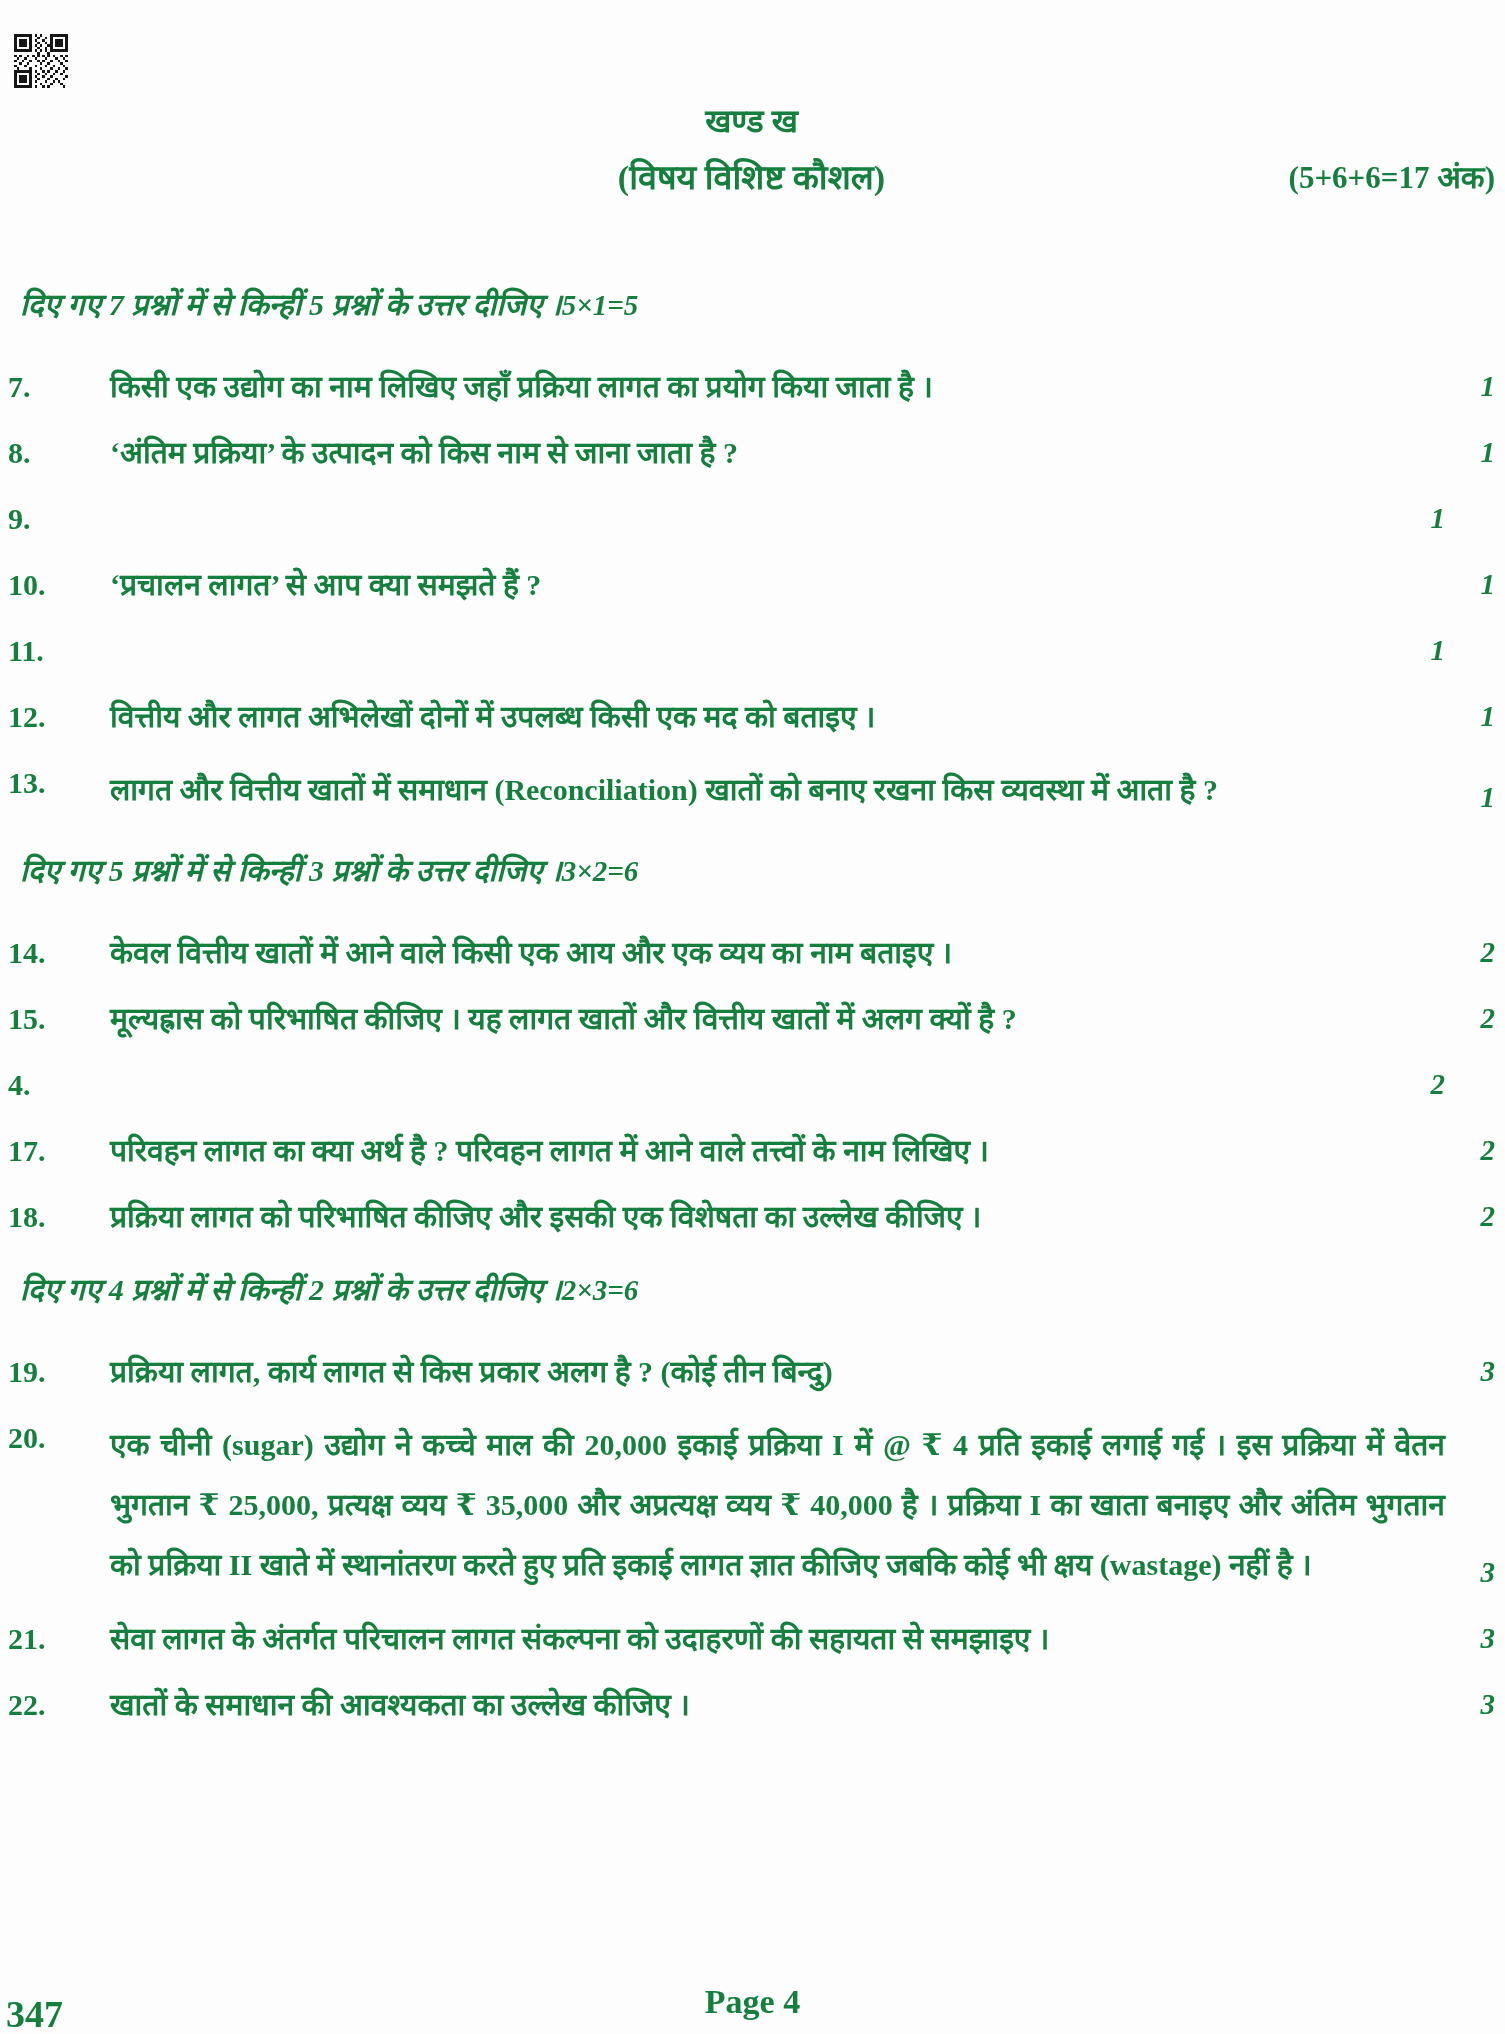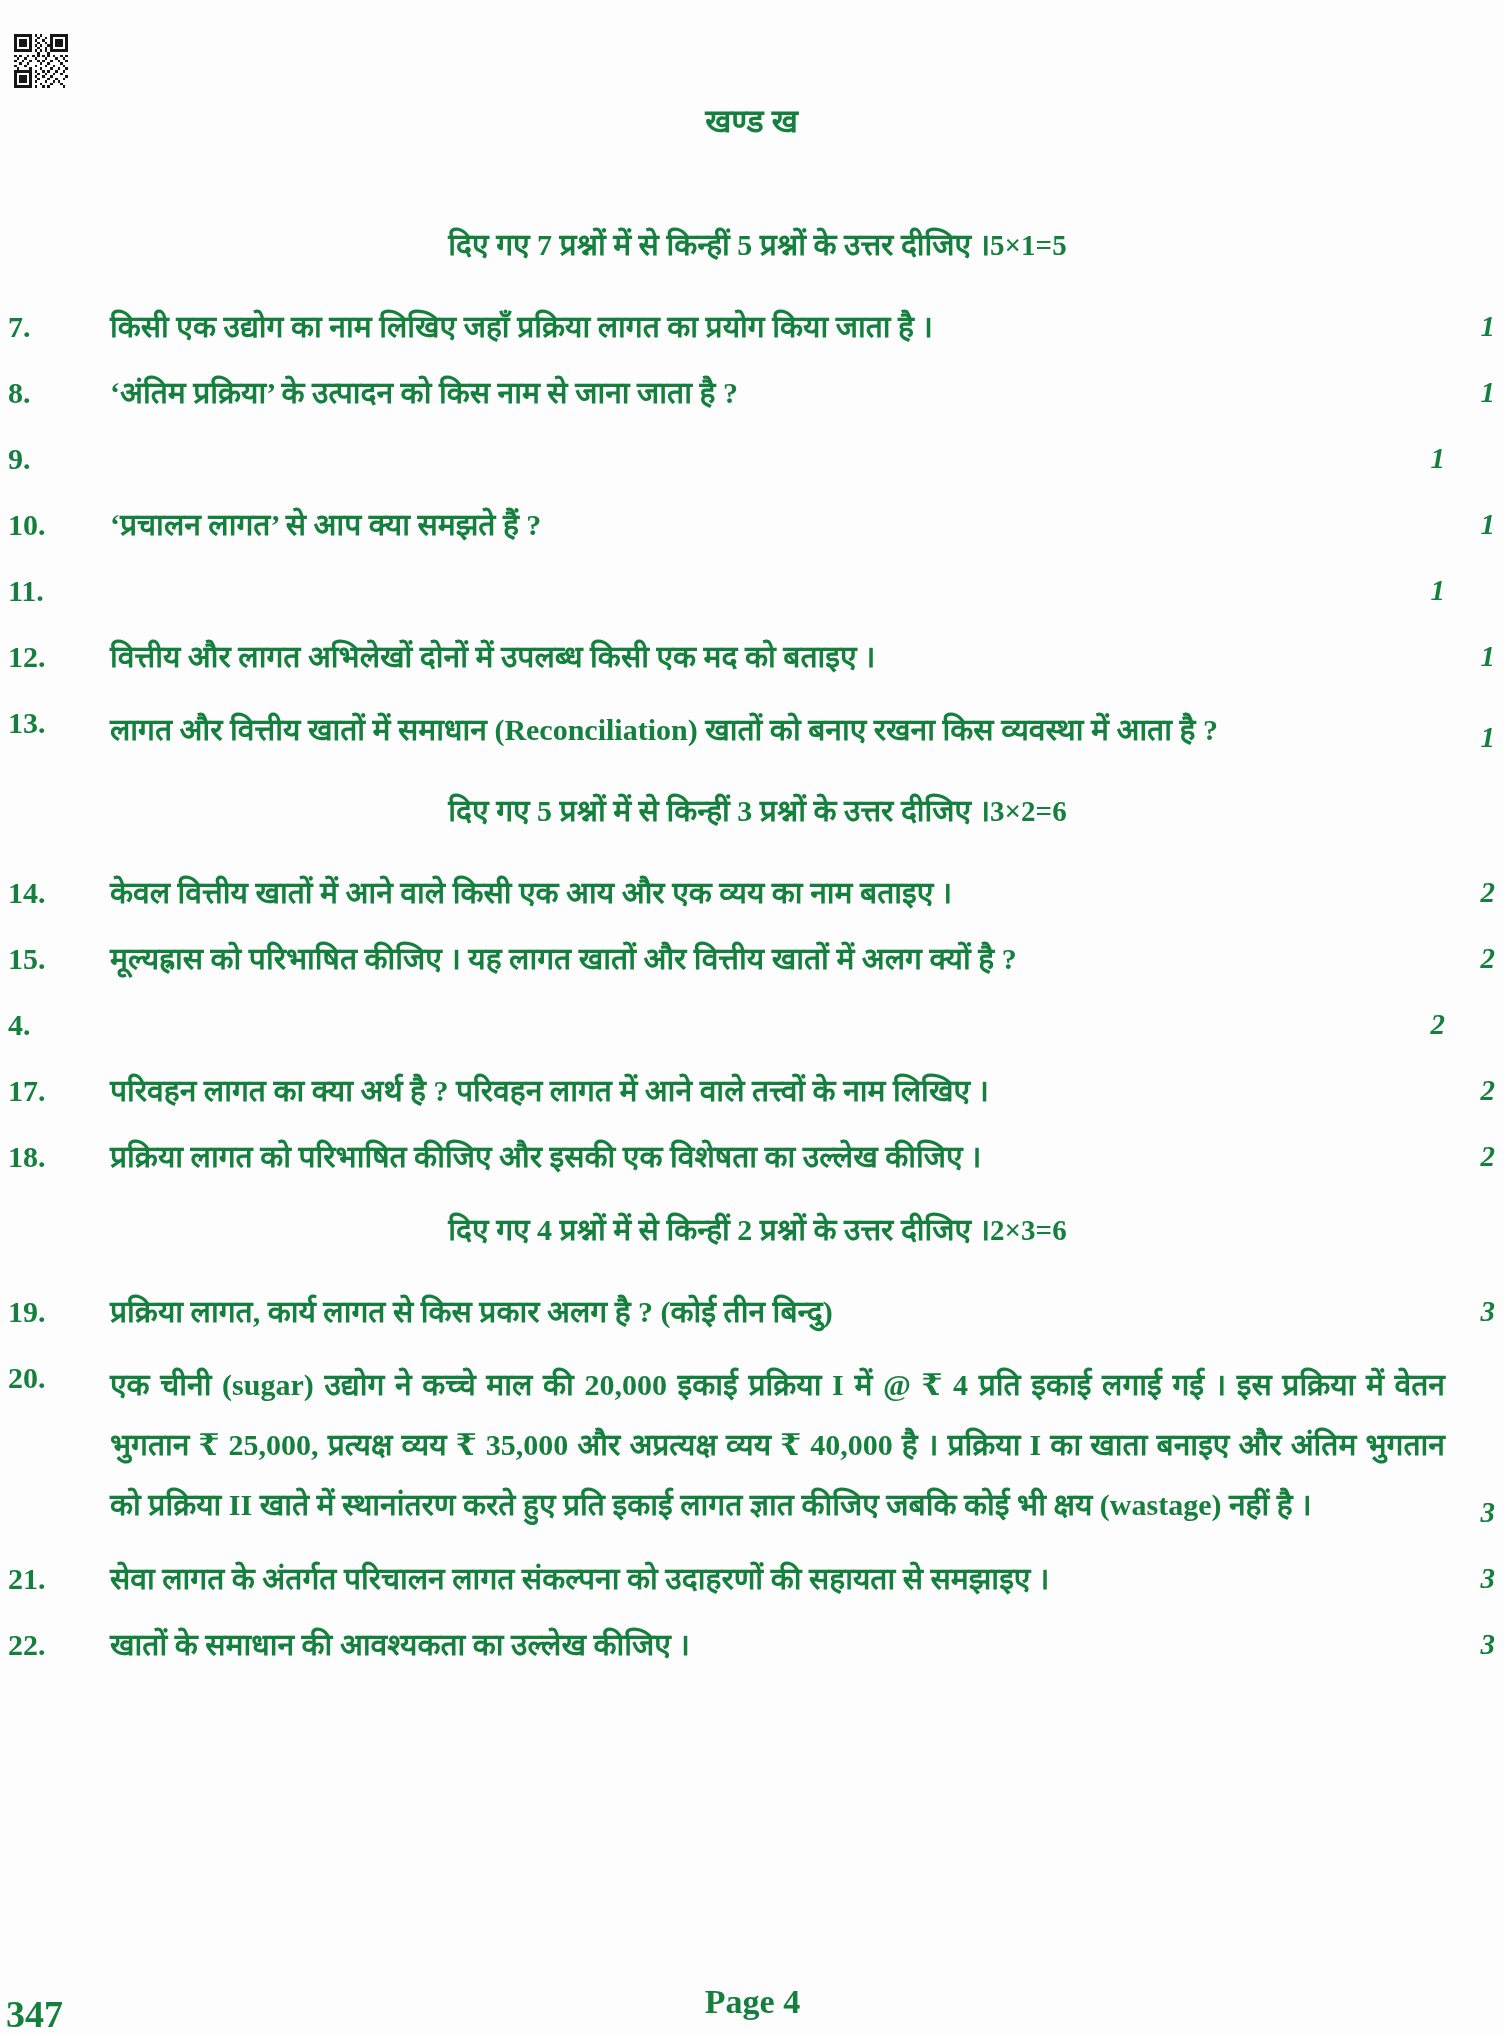--- a/index.html
+++ b/index.html
@@ -46,22 +46,23 @@
     right: 0;
     top: 0;
     font-size: 31px;
     font-weight: 700;
     line-height: 48px;
     white-space: nowrap;
   }
 
   .instr-row {
     display: flex;
-    justify-content: center;
+    justify-content: flex-start;
     align-items: baseline;
+    font-style: italic;
     font-weight: 700;
     font-size: 30px;
     line-height: 46px;
     margin: 28px 0 36px 12px;
   }
   .instr-row.first { margin-top: 80px; }
   .scheme { font-size: 29px; white-space: nowrap; }
 
   .q-row {
     display: grid;
@@ -207,20 +208,24 @@
       <rect x="8" y="20" width="1" height="1"></rect>
         <rect x="11" y="20" width="1" height="1"></rect>
         <rect x="13" y="20" width="1" height="1"></rect>
         <rect x="19" y="20" width="1" height="1"></rect>
     </g>
   </svg>
 
   <main class="content">
 
     <div class="section-title">खण्ड ख</div>
+    <div class="subtitle-row">
+      <div class="section-subtitle">(विषय विशिष्ट कौशल)</div>
+      <div class="section-total-marks">(5+6+6=17 अंक)</div>
+    </div>
 
     <section>
       <div class="instr-row first">
         <span class="instr">दिए गए 7 प्रश्नों में से किन्हीं 5 प्रश्नों के उत्तर दीजिए ।</span>
         <span class="scheme">5×1=5</span>
       </div>
       <div class="q-row">
         <span class="q-no">7.</span>
         <span class="q-text">किसी एक उद्योग का नाम लिखिए जहाँ प्रक्रिया लागत का प्रयोग किया जाता है ।</span>
         <span class="q-marks">1</span>

